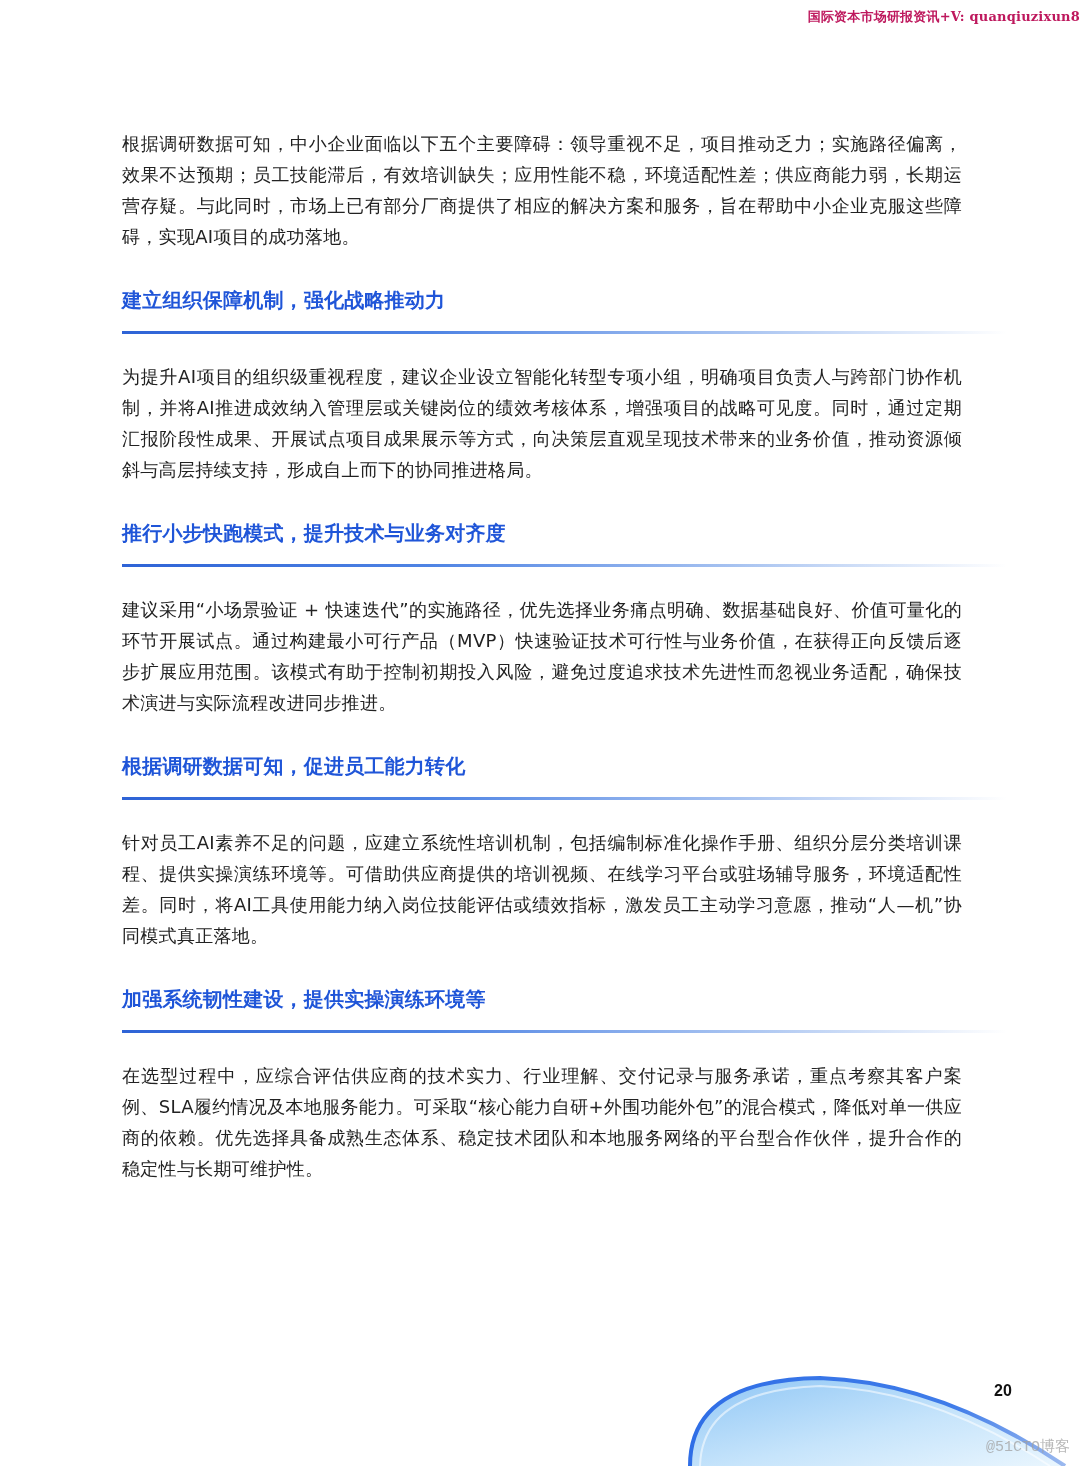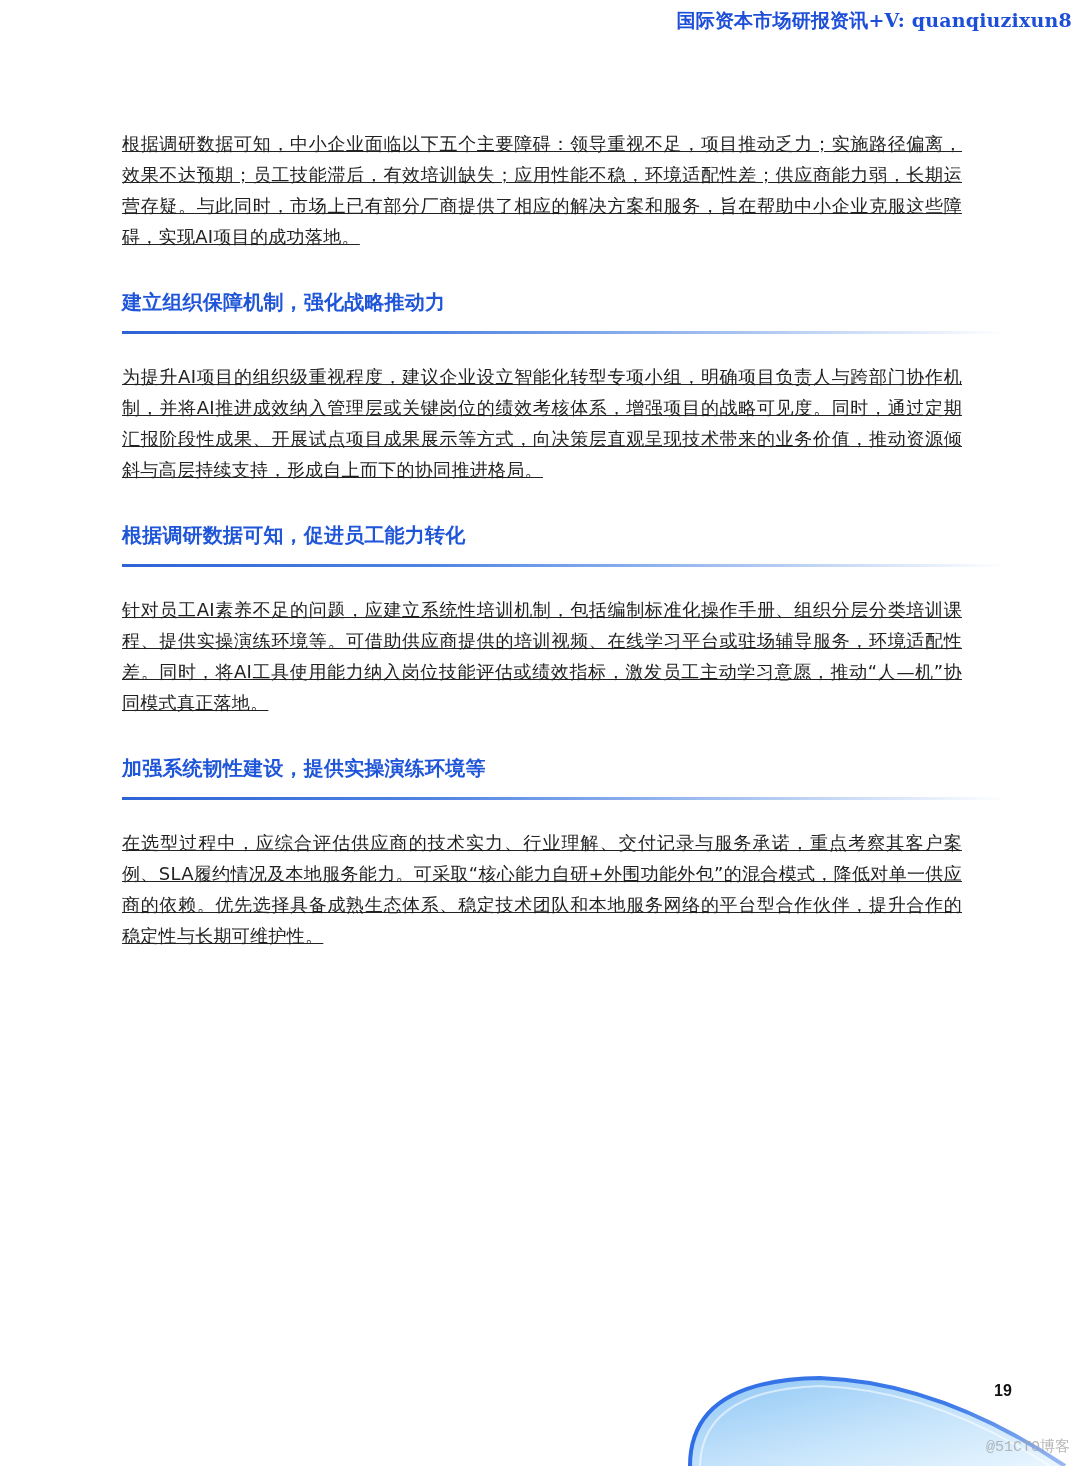--- a/index.html
+++ b/index.html
@@ -10,59 +10,59 @@
     body {
       width: 1080px;
       height: 1466px;
       position: relative;
       overflow: hidden;
       font-family: "DejaVu Sans", "Liberation Sans", sans-serif;
     }
     .watermark-top {
       position: absolute;
       top: 8px;
-      right: 8px;
+      right: 0;
       font-family: "DejaVu Serif", "Liberation Serif", serif;
-      font-size: 19px;
+      font-size: 13px;
       font-weight: bold;
-      color: #1d4ed8;
+      color: #be185d;
       letter-spacing: 0.2px;
     }
     .content {
       position: absolute;
       left: 122px;
       top: 128px;
       width: 840px;
     }
     .para {
       font-size: 18px;
       line-height: 31px;
       color: #222222;
       margin: 0;
       text-align: justify;
       letter-spacing: 0.3px;
-      text-decoration: underline;
     }
     .section {
       position: relative;
     }
     .heading-wrap {
       position: relative;
       margin-top: 30px;
       margin-bottom: 27px;
       height: 52px;
     }
     .heading {
       font-size: 20px;
       font-weight: bold;
       color: #1f55d8;
       line-height: 28px;
       margin: 0;
       padding-top: 6px;
       letter-spacing: 0.2px;
+      font-family: Liberation Mono, monospace;
     }
     .heading-rule {
       position: absolute;
       left: 0;
       bottom: 0;
       width: 885px;
       height: 3px;
       background: linear-gradient(to right, #2e63d6 0%, #4f84e4 35%, #a9c4f1 70%, rgba(255,255,255,0) 100%);
     }
     .footer-arc {
@@ -100,20 +100,27 @@
   <p class="para">根据调研数据可知，中小企业面临以下五个主要障碍：领导重视不足，项目推动乏力；实施路径偏离，效果不达预期；员工技能滞后，有效培训缺失；应用性能不稳，环境适配性差；供应商能力弱，长期运营存疑。与此同时，市场上已有部分厂商提供了相应的解决方案和服务，旨在帮助中小企业克服这些障碍，实现AI项目的成功落地。</p>
 
   <div class="section">
     <div class="heading-wrap">
       <h2 class="heading">建立组织保障机制，强化战略推动力</h2>
       <div class="heading-rule"></div>
     </div>
     <p class="para">为提升AI项目的组织级重视程度，建议企业设立智能化转型专项小组，明确项目负责人与跨部门协作机制，并将AI推进成效纳入管理层或关键岗位的绩效考核体系，增强项目的战略可见度。同时，通过定期汇报阶段性成果、开展试点项目成果展示等方式，向决策层直观呈现技术带来的业务价值，推动资源倾斜与高层持续支持，形成自上而下的协同推进格局。</p>
   </div>
 
+  <div class="section">
+    <div class="heading-wrap">
+      <h2 class="heading">推行小步快跑模式，提升技术与业务对齐度</h2>
+      <div class="heading-rule"></div>
+    </div>
+    <p class="para">建议采用“小场景验证 + 快速迭代”的实施路径，优先选择业务痛点明确、数据基础良好、价值可量化的环节开展试点。通过构建最小可行产品（MVP）快速验证技术可行性与业务价值，在获得正向反馈后逐步扩展应用范围。该模式有助于控制初期投入风险，避免过度追求技术先进性而忽视业务适配，确保技术演进与实际流程改进同步推进。</p>
+  </div>
 
   <div class="section">
     <div class="heading-wrap">
       <h2 class="heading">根据调研数据可知，促进员工能力转化</h2>
       <div class="heading-rule"></div>
     </div>
     <p class="para">针对员工AI素养不足的问题，应建立系统性培训机制，包括编制标准化操作手册、组织分层分类培训课程、提供实操演练环境等。可借助供应商提供的培训视频、在线学习平台或驻场辅导服务，环境适配性差。同时，将AI工具使用能力纳入岗位技能评估或绩效指标，激发员工主动学习意愿，推动“人—机”协同模式真正落地。</p>
   </div>
 
   <div class="section">
@@ -139,14 +146,14 @@
       <stop offset="0" stop-color="#2f6ee6"></stop>
       <stop offset="0.7" stop-color="#3f7ce9"></stop>
       <stop offset="1" stop-color="#9bb9ef"></stop>
     </linearGradient>
   </defs>
   <path d="M 690 1466 Q 690 1380 820 1378 Q 940 1382 1065 1466 Z" fill="url(#arcFill)"></path>
   <path d="M 690 1466 Q 690 1380 820 1378 Q 940 1382 1065 1466" fill="none" stroke="url(#arcEdge)" stroke-width="4"></path>
   <path d="M 700 1466 Q 702 1390 820 1386 Q 935 1390 1050 1466" fill="none" stroke="#ffffff" stroke-opacity="0.55" stroke-width="2"></path>
 </svg>
 
-<div class="page-number">19</div>
+<div class="page-number">20</div>
 <div class="watermark-bottom">@51CTO博客</div>
 
 </body></html>

